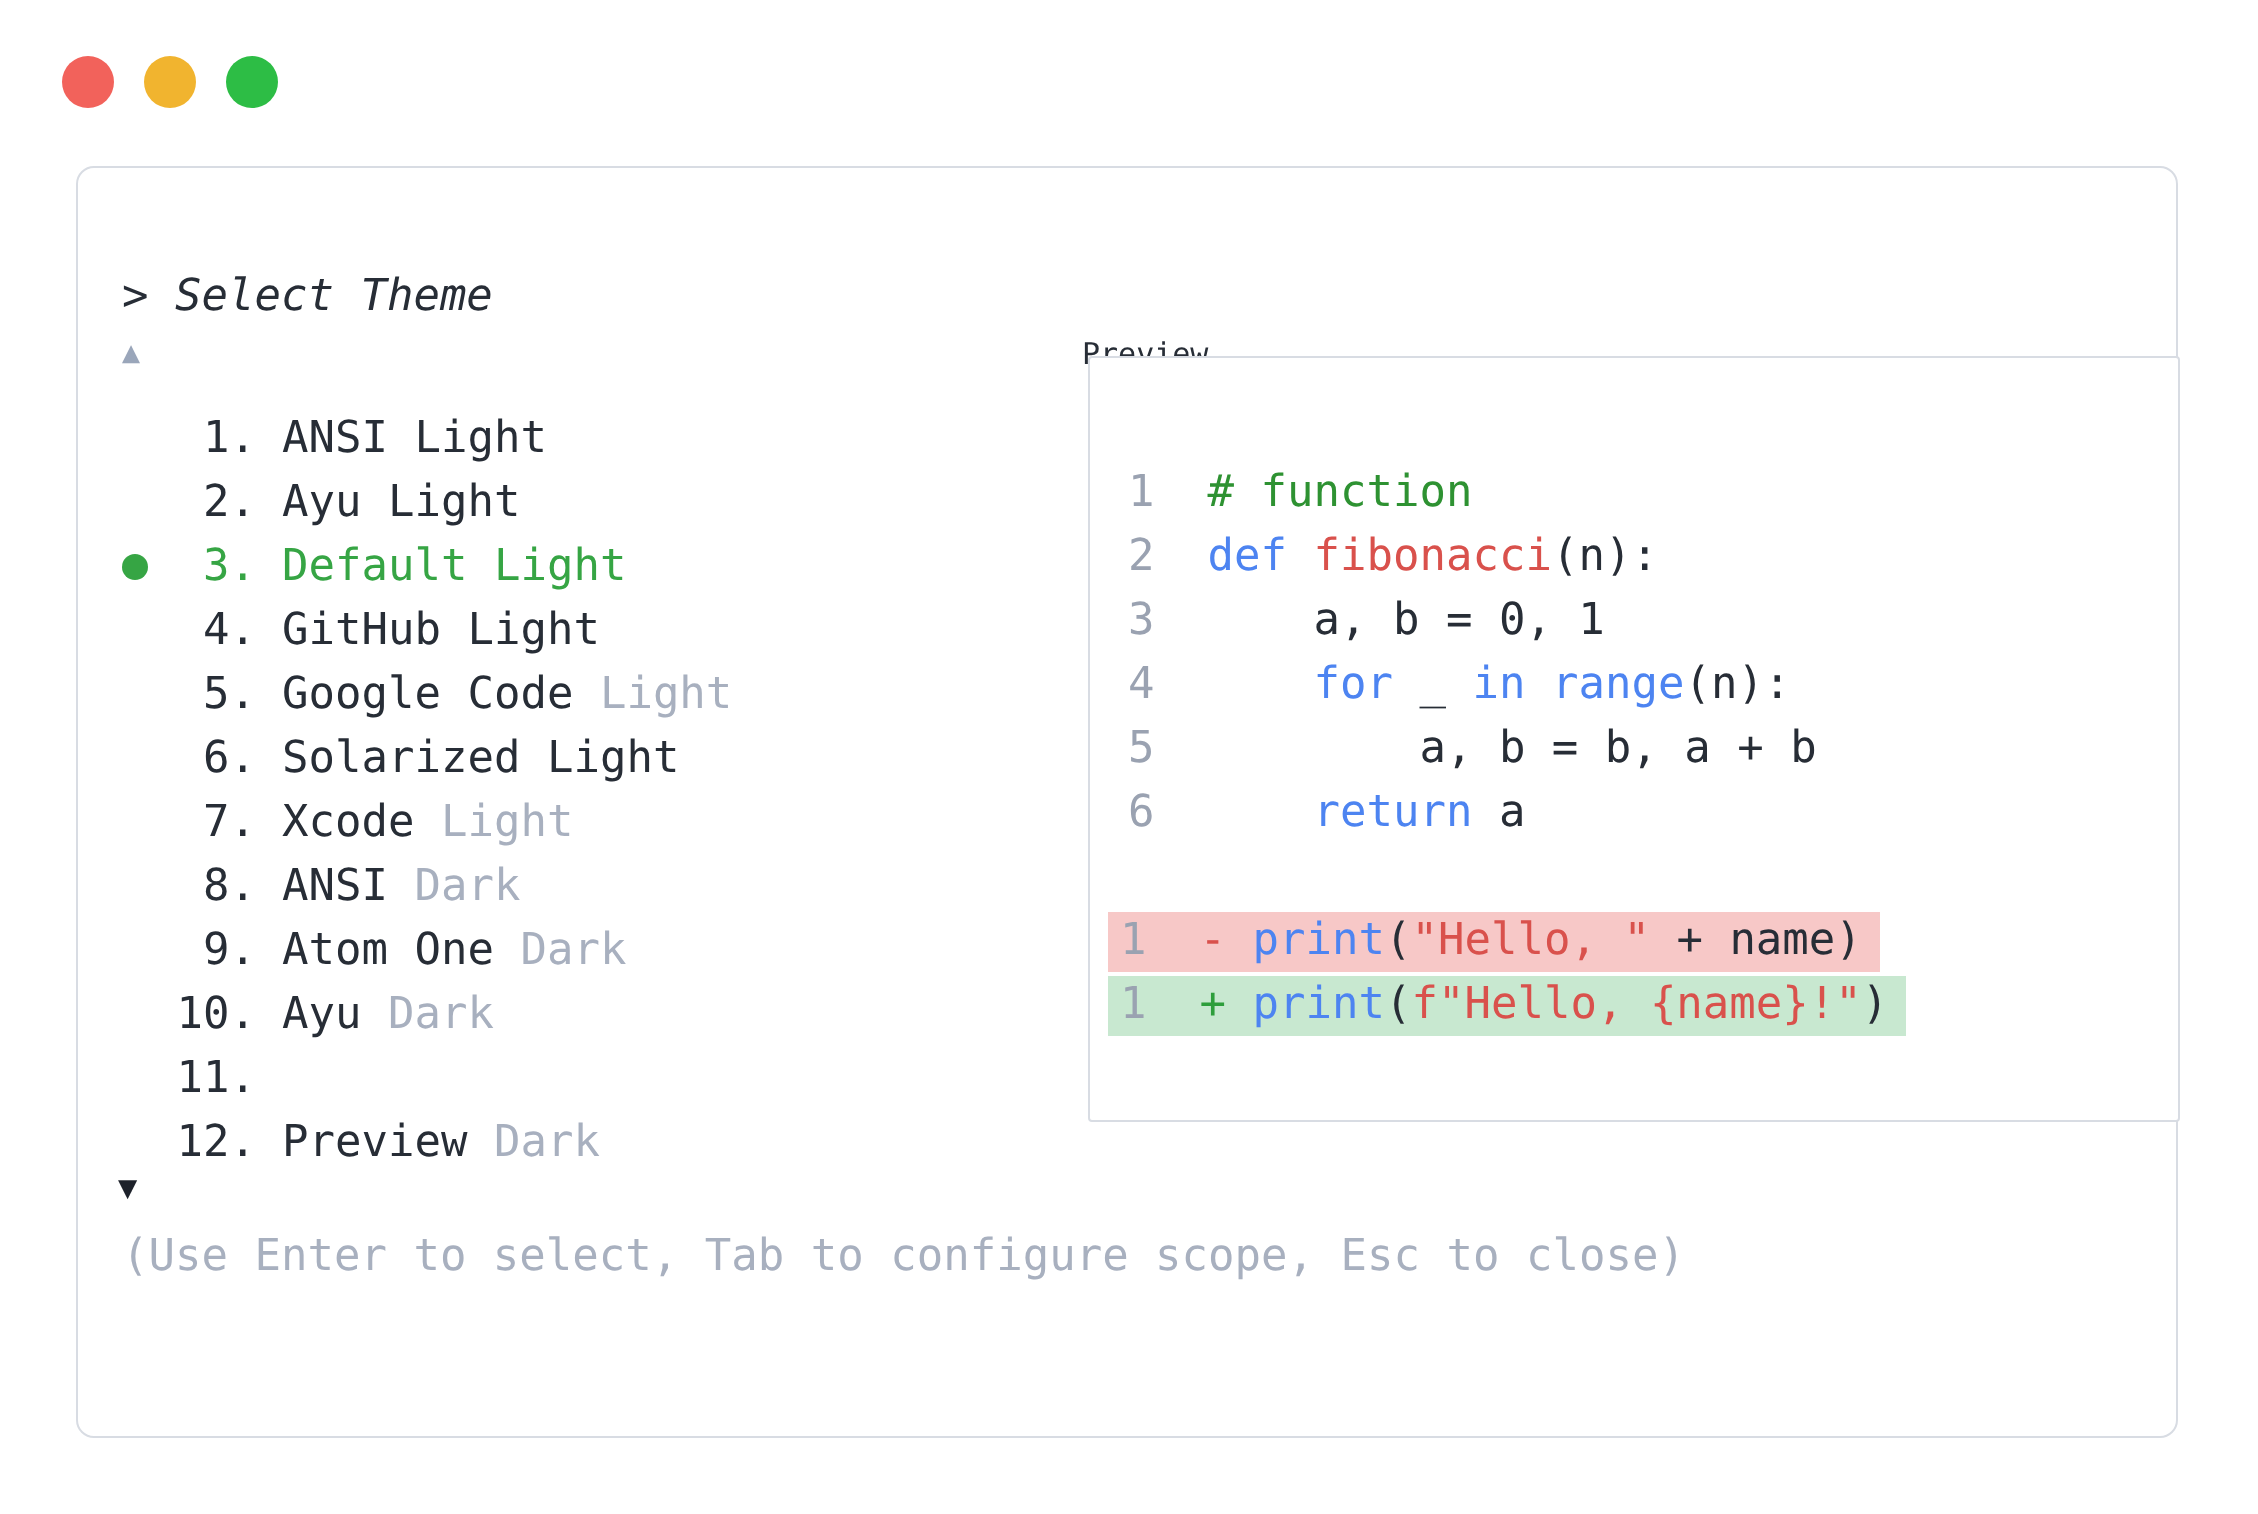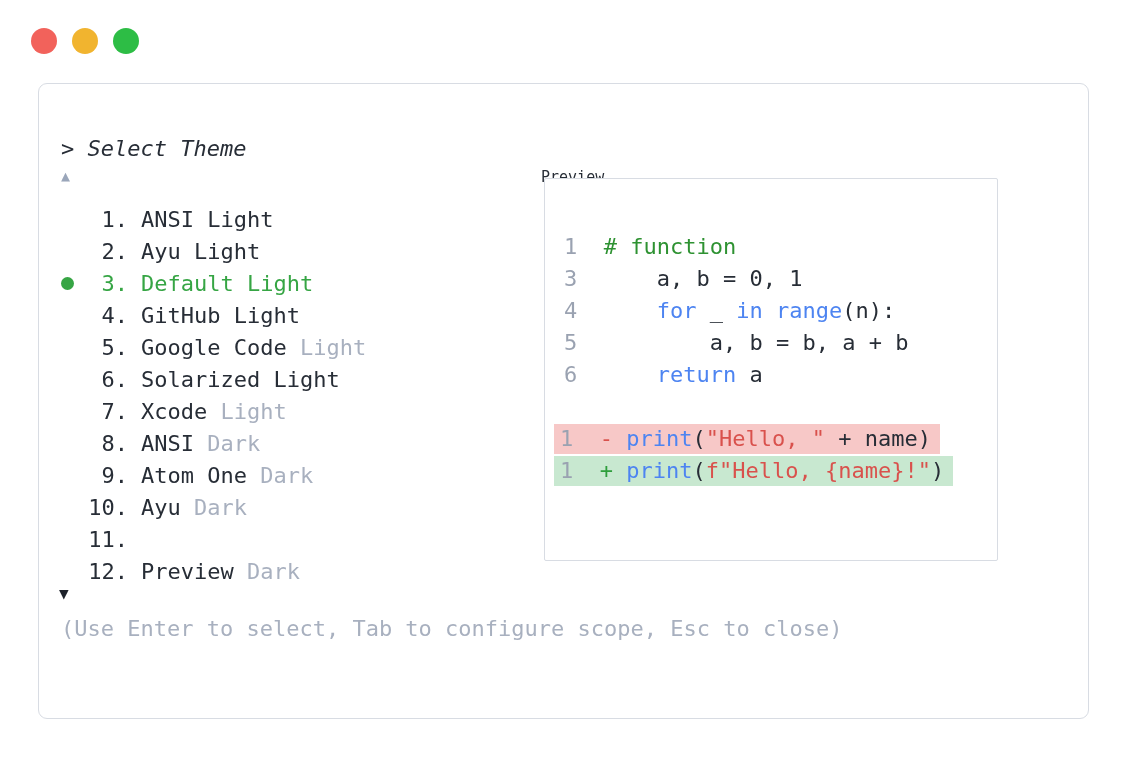--- a/index.html
+++ b/index.html
@@ -40,21 +40,21 @@
   .dot{width:13px;height:13px;border-radius:50%;background:var(--green-sel);display:inline-block;}
   .num{width:40px;flex:0 0 40px;text-align:right;margin-right:13px;}
   .txt-dark{color:var(--dark);}
   .txt-muted{color:var(--muted);}
   .txt-green{color:var(--green-sel);}
 
   .help{position:absolute;left:22px;top:530px;font-size:22px;line-height:30px;color:var(--muted);white-space:pre;}
 
   
   .preview-title{position:absolute;left:502px;top:50px;font-size:15px;line-height:30px;color:var(--dark);margin-top:28px;}
-  .preview-box{position:absolute;left:505px;top:94px;width:454px;height:383px;
+  .preview-box{position:absolute;left:505px;top:94px;width:546px;height:383px;
     border:1.5px solid var(--border);border-radius:2px;background:#fff;overflow:hidden;}
   .code{padding:52px 0 0 19px;font-size:22px;}
   .code-line{height:32px;line-height:32px;white-space:pre;}
   .ln{color:var(--ln);}
   .tok-dark{color:var(--dark);}
   .tok-blue{color:var(--blue);}
   .tok-red{color:var(--red);}
   .tok-green{color:var(--green-comment);}
   .tok-plus{color:var(--green-plus);}
   .diff-band{display:inline-block;height:30px;line-height:30px;margin-left:-10px;padding:0 9px 0 6px;}
@@ -89,20 +89,21 @@
       <div class="theme-row"><span class="marker"></span><span class="num txt-dark">12.</span><span class="label"><span class="txt-dark">Preview</span><span class="txt-muted"> Dark</span></span></div>
     </div>
 
   <div class="down-arrow">▼</div>
   <div class="help">(Use Enter to select, Tab to configure scope, Esc to close)</div>
 
   <div class="preview-title">Preview</div>
   <div class="preview-box">
     <div class="code">
         <div class="code-line"><span class="ln">1  </span><span class="tok-green"># function</span></div>
+        <div class="code-line"><span class="ln">2  </span><span class="tok-blue">def</span><span class="tok-dark"> </span><span class="tok-red">fibonacci</span><span class="tok-dark">(n):</span></div>
         <div class="code-line"><span class="ln">3  </span><span class="tok-dark">    a, b = 0, 1</span></div>
         <div class="code-line"><span class="ln">4  </span><span class="tok-dark">    </span><span class="tok-blue">for</span><span class="tok-dark"> _ </span><span class="tok-blue">in</span><span class="tok-dark"> </span><span class="tok-blue">range</span><span class="tok-dark">(n):</span></div>
         <div class="code-line"><span class="ln">5  </span><span class="tok-dark">        a, b = b, a + b</span></div>
         <div class="code-line"><span class="ln">6  </span><span class="tok-dark">    </span><span class="tok-blue">return</span><span class="tok-dark"> a</span></div>
         <div class="code-line">&nbsp;</div>
         <div class="code-line"><span class="diff-band band-red"><span class="ln">1  </span><span class="tok-red">- </span><span class="tok-blue">print</span><span class="tok-dark">(</span><span class="tok-red">"Hello, "</span><span class="tok-dark"> + name)</span></span></div>
         <div class="code-line"><span class="diff-band band-green"><span class="ln">1  </span><span class="tok-plus">+ </span><span class="tok-blue">print</span><span class="tok-dark">(</span><span class="tok-red">f"Hello, {name}!"</span><span class="tok-dark">)</span></span></div>
       </div>
   </div>
 </div>

